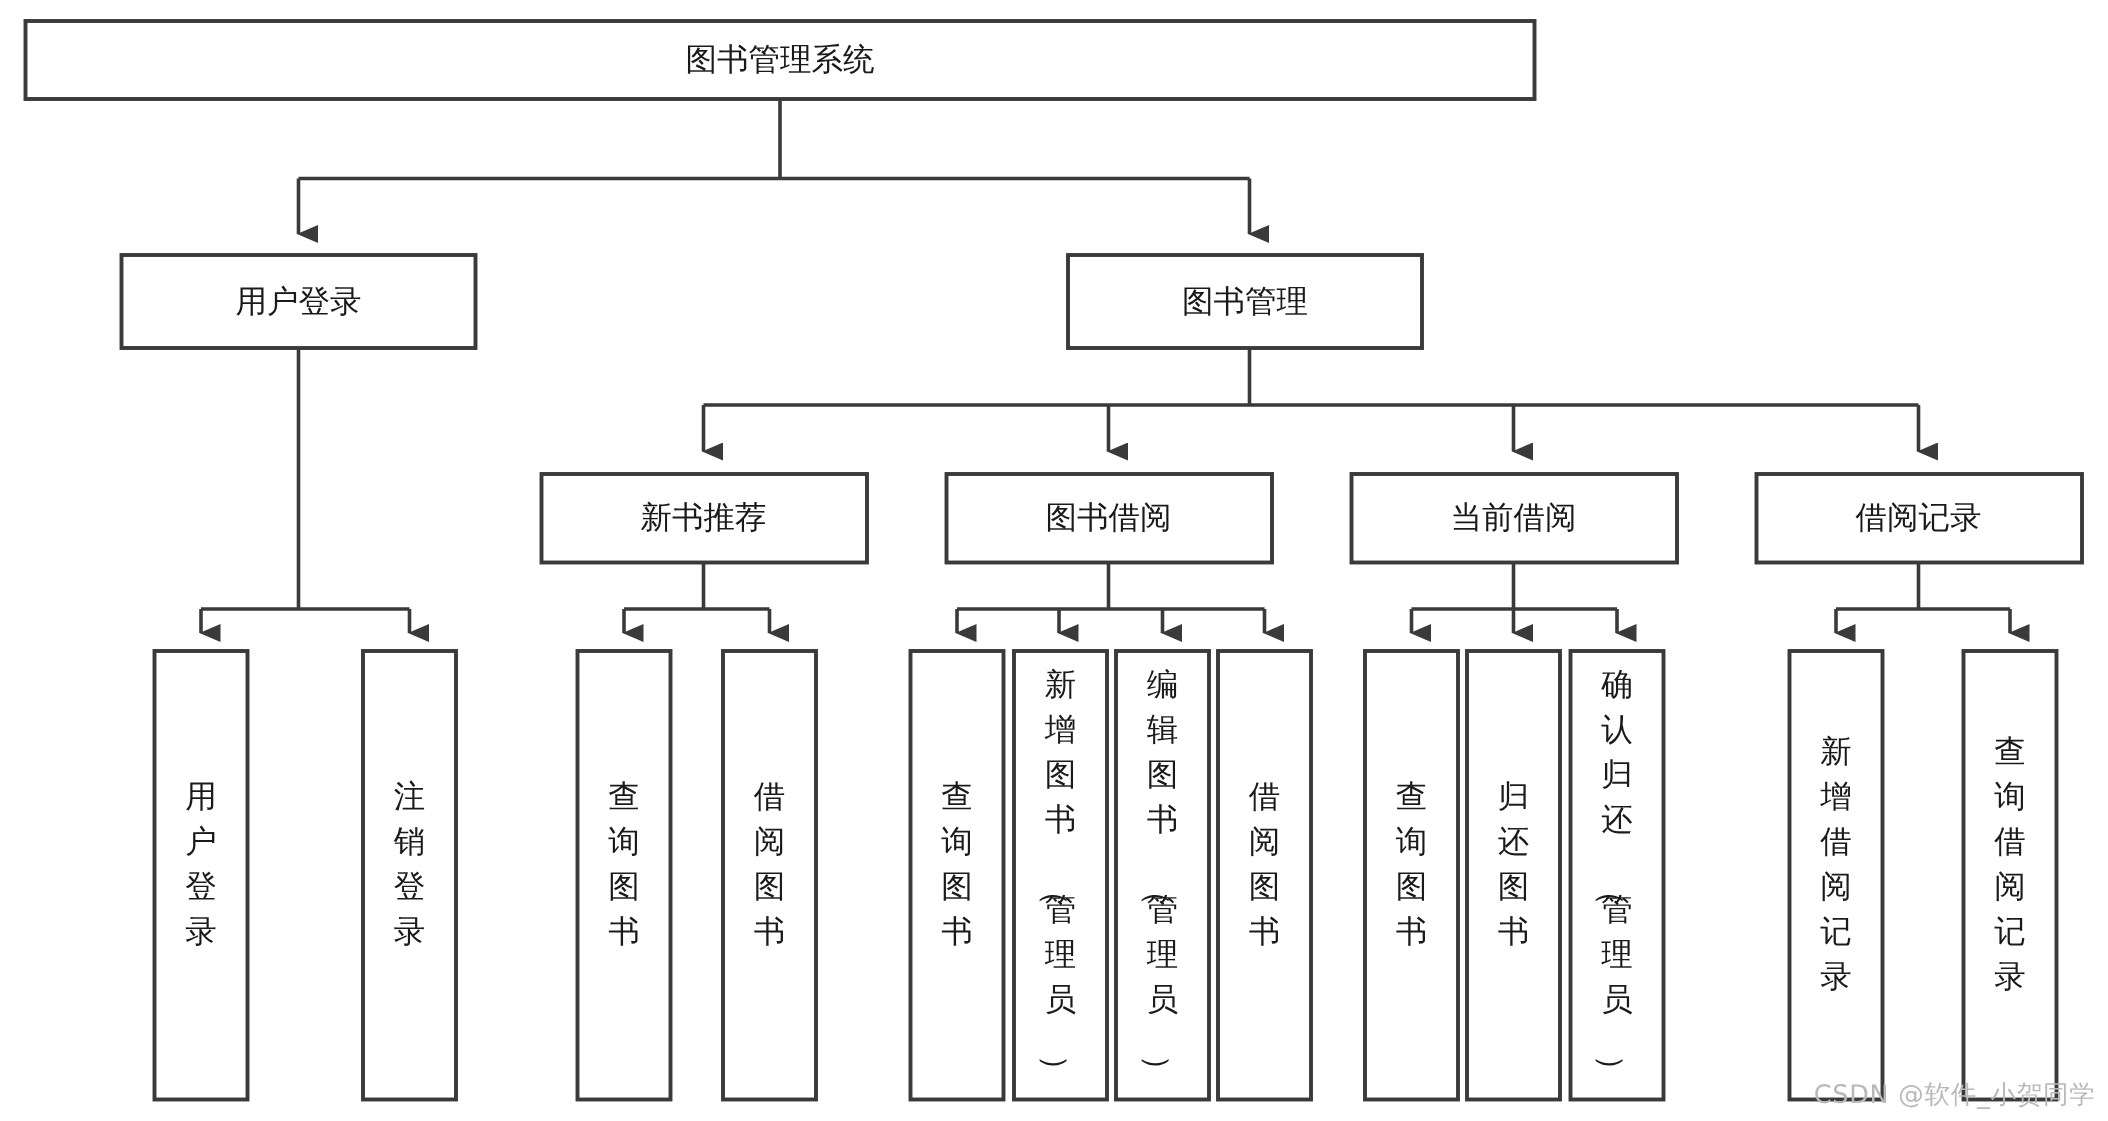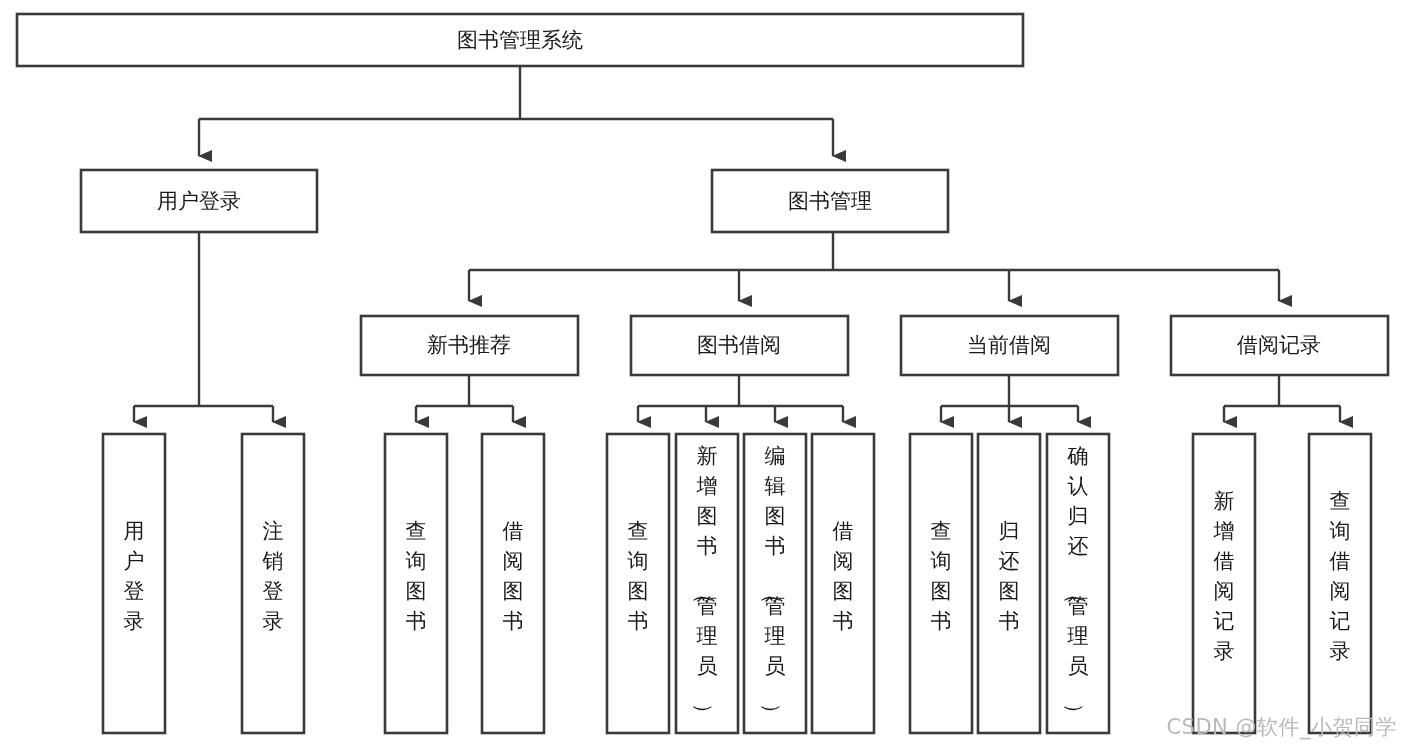--- a/index.html
+++ b/index.html
@@ -52,21 +52,21 @@
   }
   .arrow-head {
     fill: #3a3a3a;
     stroke: none;
   }
   .watermark-text {
     position: absolute;
     right: 8px;
     bottom: 6px;
     font-family: "DejaVu Sans", "Liberation Sans", sans-serif;
-    font-size: 21px;
+    font-size: 17px;
     color: #b9b9b9;
     white-space: nowrap;
     letter-spacing: 0.5px;
     user-select: none;
   }
 </style>
 </head>
 <body>
 
 <div id="diagram-root">

